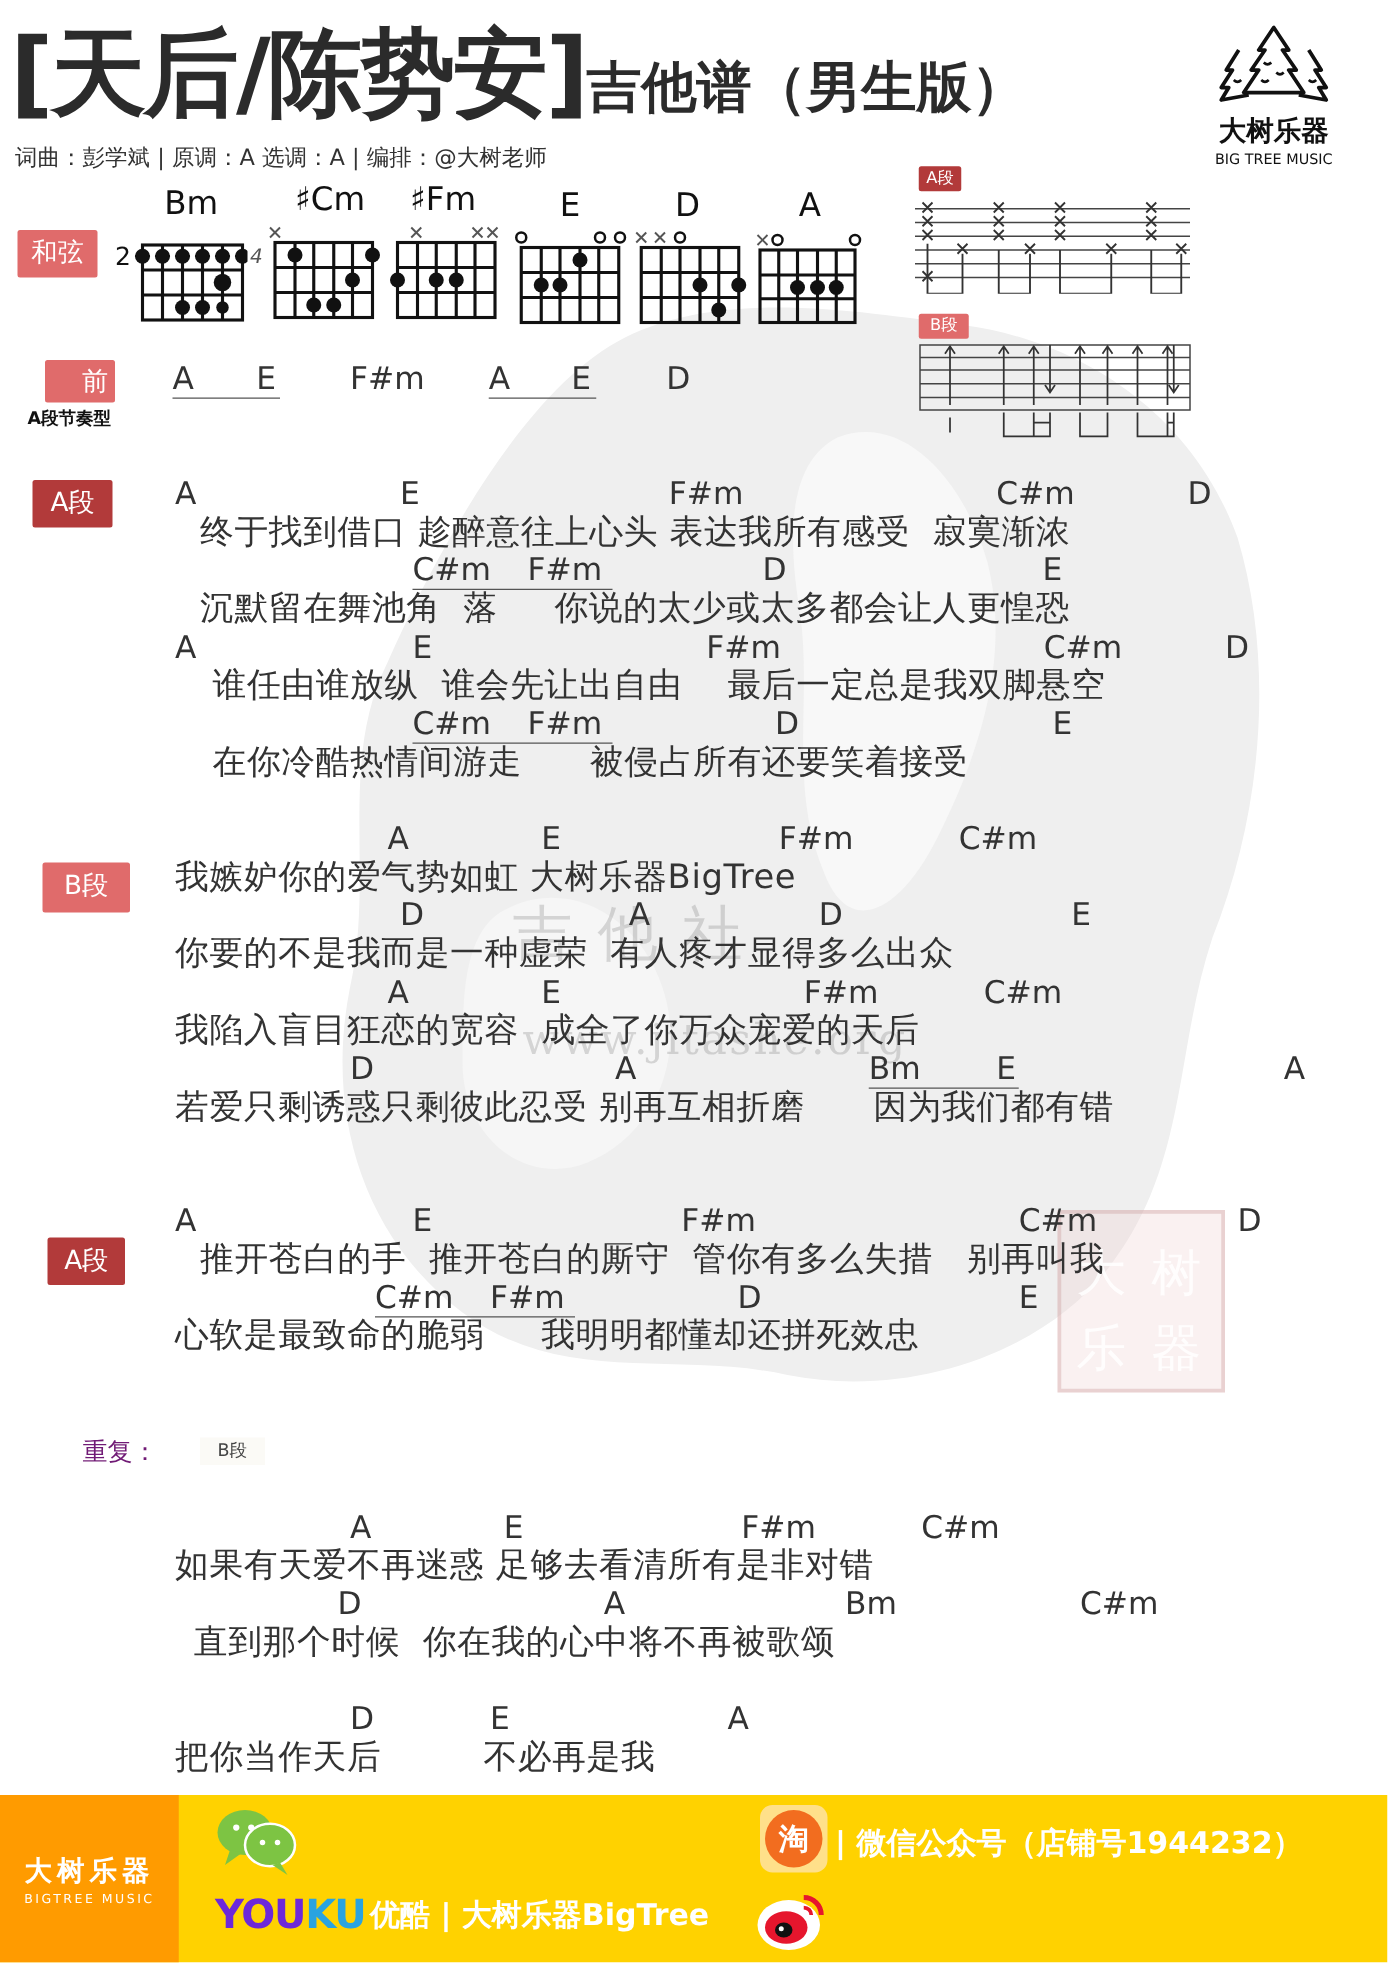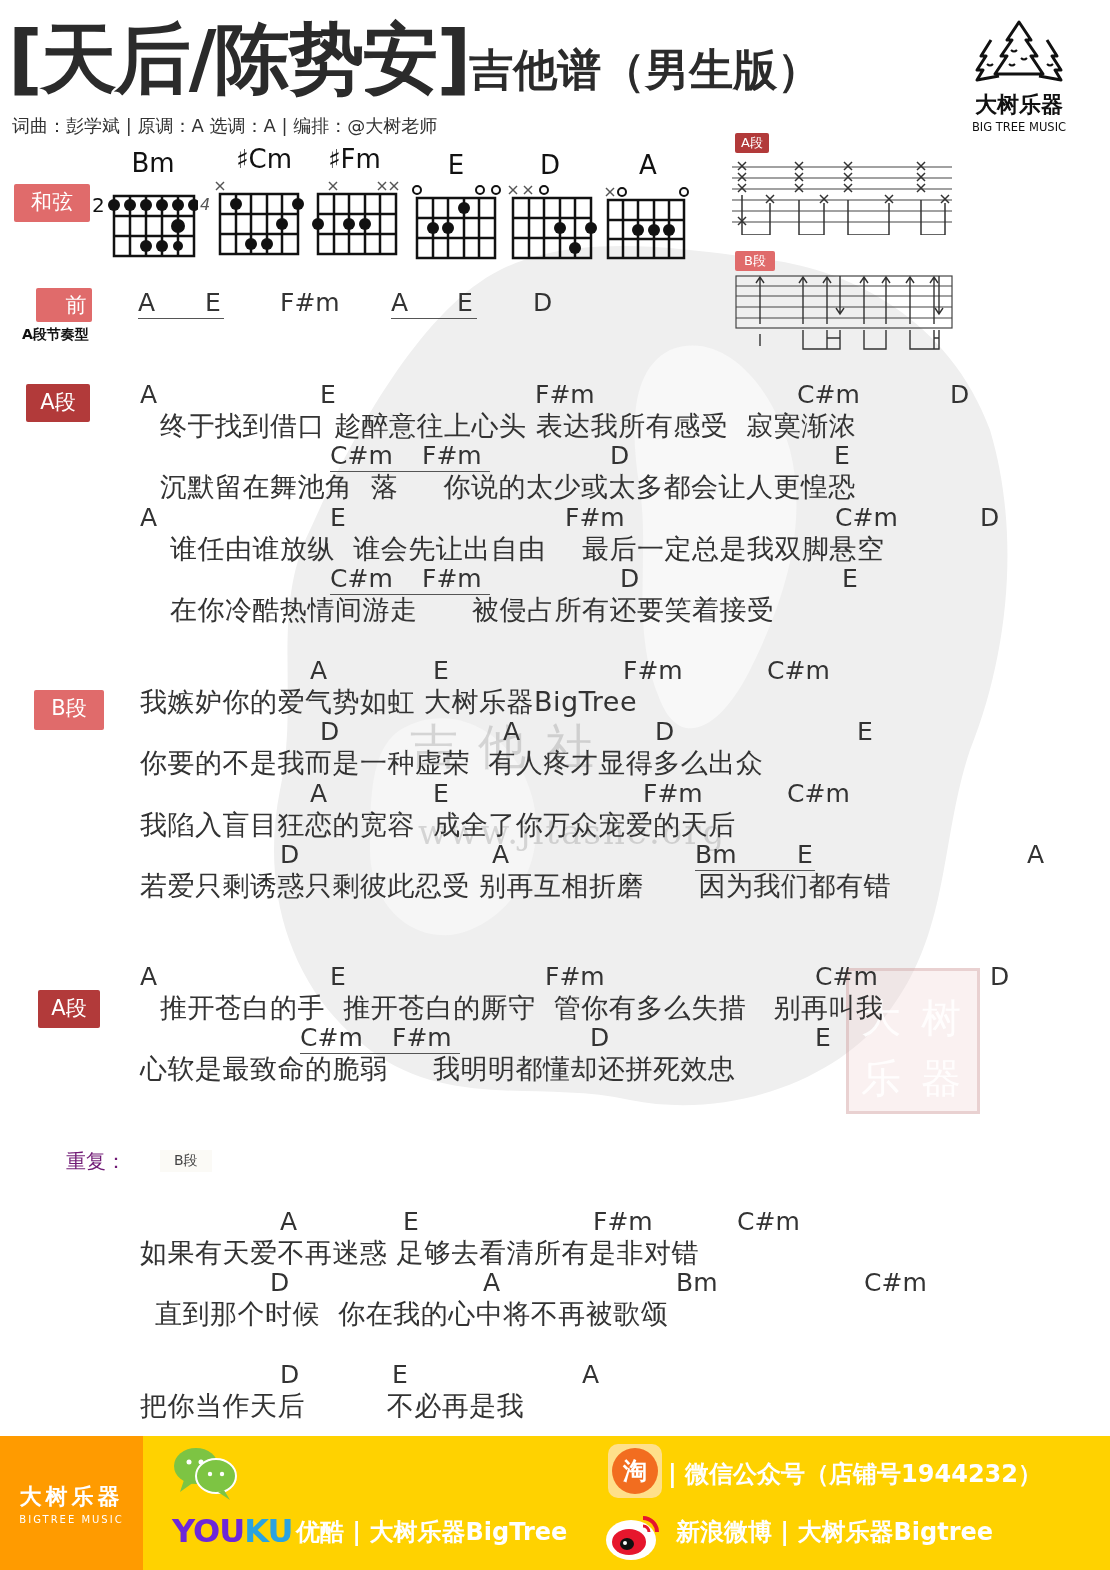--- a/index.html
+++ b/index.html
@@ -67,21 +67,21 @@
       <path d="M50 4 L38 22 L43 22 L32 38 L38 38 L26 56 L74 56 L62 38 L68 38 L57 22 L62 22 Z"></path>
       <path d="M22 22 L12 38 L17 38 L8 52 L14 52 L8 62 L30 58"></path>
       <path d="M78 22 L88 38 L83 38 L92 52 L86 52 L92 62 L70 58"></path>
       <path d="M42 32 q3 3 6 0 M52 40 q3 3 6 0 M40 46 q3 3 6 0 M18 46 q3 3 6 0 M78 46 q3 3 6 0" stroke-width="2"></path>
     </g>
   </svg>
   <div class="cn">大树乐器</div>
   <div class="en">BIG TREE MUSIC</div>
 </div>
 
-<div class="tag pink" style="left:14px; top:184px; width:76px; height:38px;">和弦</div>
+<div class="tag pink" style="left:14px; top:184px; width:64px; height:38px;">和弦</div>
 
 <div class="chord-diagram" style="left:88px; top:148px; width:110px; height:112px;">
   <div class="name" style="left:10px;">Bm</div>
   <svg width="110" height="112" style="position:absolute;left:0;top:0;">
     <text x="4" y="64" font-size="20" fill="#111" font-family="DejaVu Sans">2</text>
     <g stroke="#111" stroke-width="2.5" fill="none">
       <rect x="26" y="48" width="80" height="60"></rect>
       <line x1="42" y1="48" x2="42" y2="108"></line>
         <line x1="58" y1="48" x2="58" y2="108"></line>
         <line x1="74" y1="48" x2="74" y2="108"></line>
@@ -433,14 +433,13 @@
   <div class="item" style="left:296px; top:80px; color:#fff;">优酷 | 大树乐器BigTree</div>
 
   <svg style="position:absolute; left:605px; top:72px;" width="58" height="54">
     <ellipse cx="26" cy="32" rx="25" ry="20" fill="#fff"></ellipse>
     <ellipse cx="24" cy="34" rx="17" ry="13" fill="#e6162d"></ellipse>
     <ellipse cx="22" cy="36" rx="7" ry="6" fill="#111"></ellipse>
     <circle cx="20" cy="35" r="2" fill="#fff"></circle>
     <path d="M38 10 a14 14 0 0 1 14 14" stroke="#e6162d" stroke-width="4" fill="none"></path>
     <path d="M38 18 a6 6 0 0 1 6 6" stroke="#e6162d" stroke-width="3" fill="none"></path>
   </svg>
-  <div class="item" style="left:676px; top:80px;">新浪微博 | 大树乐器Bigtree</div>
 </div>
 
 </body></html>

